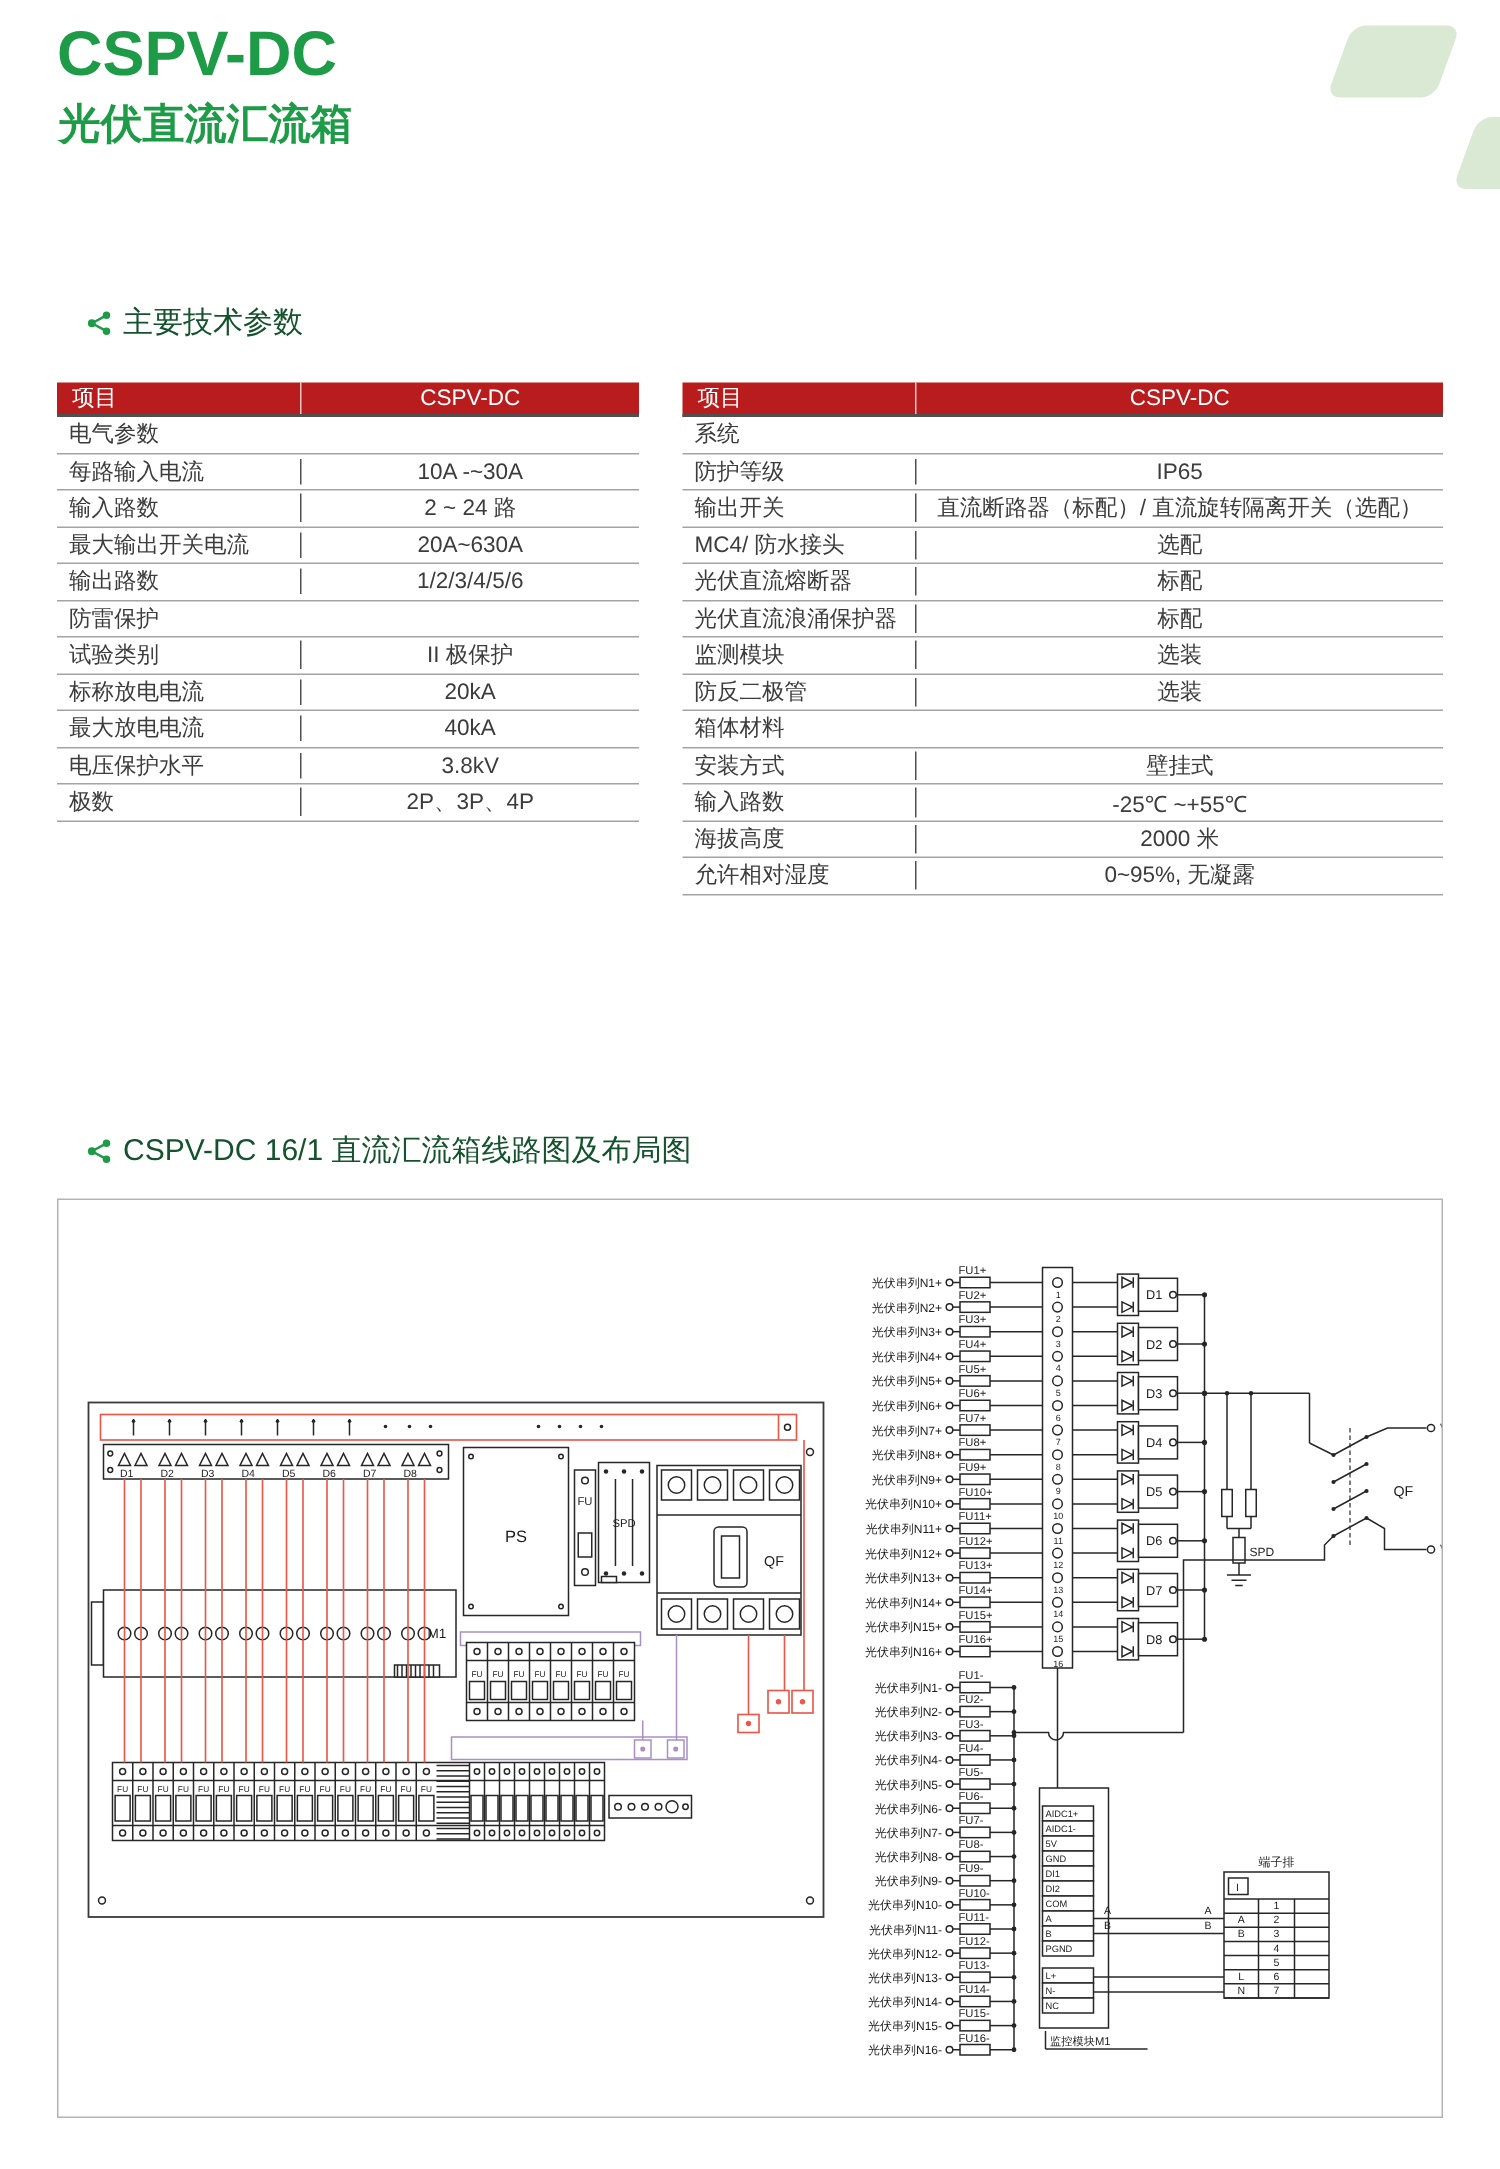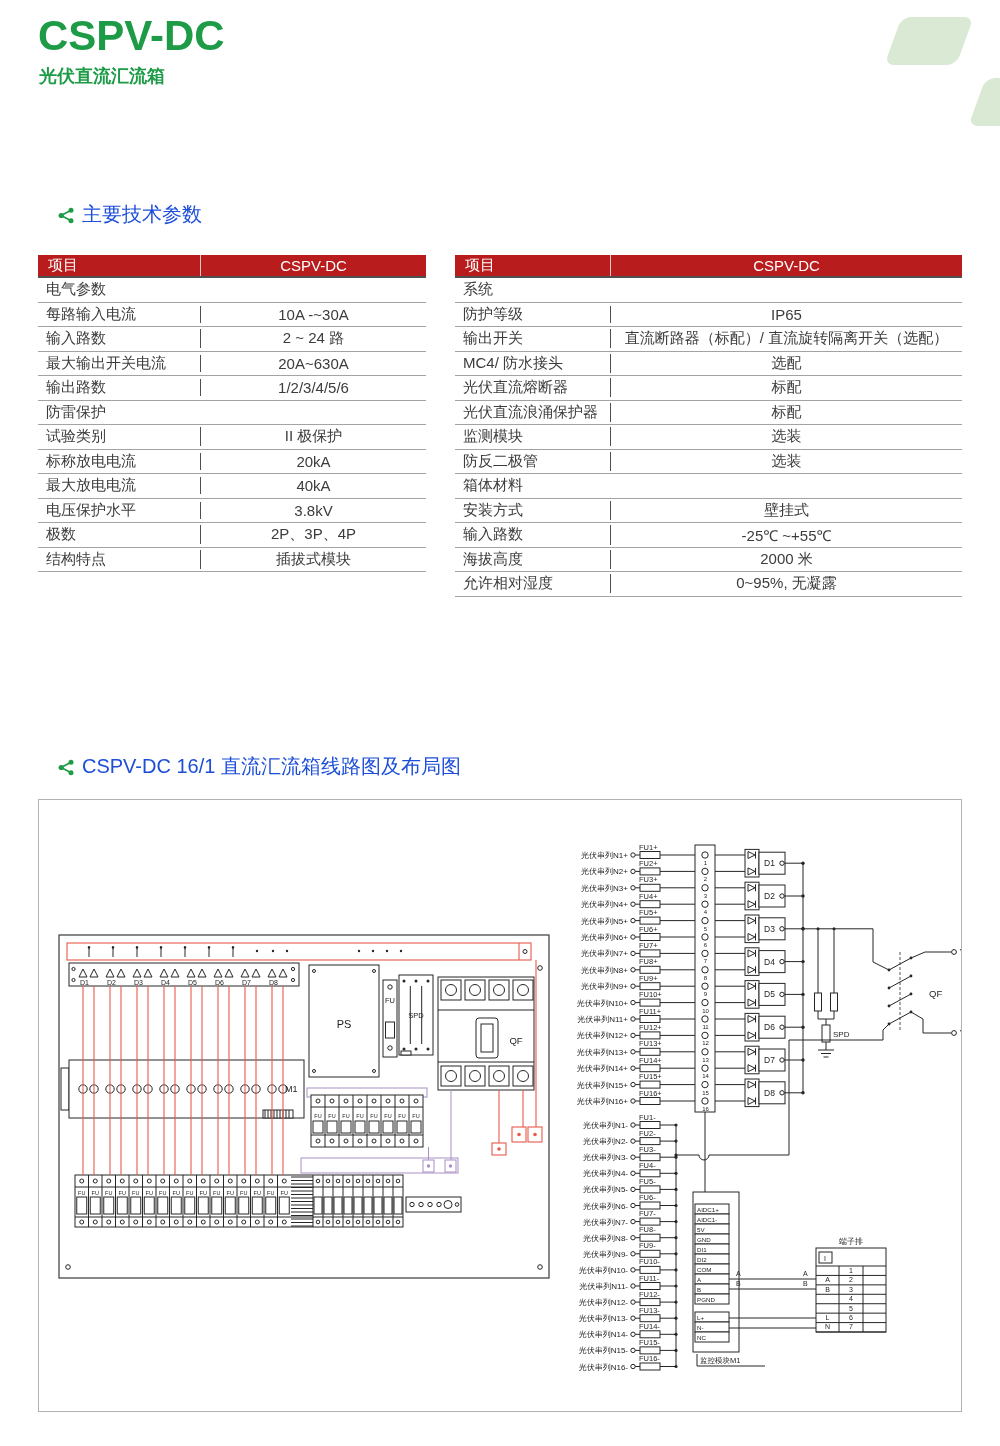--- a/index.html
+++ b/index.html
@@ -3,22 +3,22 @@
 <meta charset="utf-8">
 <style>
 *{margin:0;padding:0;box-sizing:border-box}
 html,body{width:1000px;height:1446px}
 body{background:#fff;font-family:"Liberation Sans",sans-serif;position:relative;overflow:hidden}
 .page{position:absolute;inset:0}
 .deco{position:absolute;background:#d9e9d4;border-radius:9px;transform:skewX(-20deg)}
 .deco1{left:893px;top:17px;width:72px;height:48px}
 .deco2{left:977px;top:78px;width:50px;height:48px}
 h1.title{position:absolute;left:38px;top:12px;font-size:42px;color:#1e9b47;font-weight:bold}
-.subtitle{position:absolute;left:39px;top:64px;font-size:18px;color:#1e9b47;font-weight:bold}
-.sec-heading{position:absolute;left:58px;display:flex;align-items:center;gap:7px;color:#1d4ed8;font-size:20px}
+.subtitle{position:absolute;left:39px;top:64px;font-size:28px;color:#1e9b47;font-weight:bold}
+.sec-heading{position:absolute;left:58px;display:flex;align-items:center;gap:7px;color:#14532d;font-size:20px}
 .sec-heading .share-icon{display:inline-flex;margin-top:2px}
 .heading-params{top:201px}
 .heading-diagram{top:753px}
 .spec-table{position:absolute;top:255px}
 .spec-table .thead{display:flex;height:23px;background:#b91c1c;color:#fff;font-size:15px;align-items:stretch;border-bottom:2px solid #4f4f4f}
 .spec-table .th-item{width:var(--lw);padding-left:10px;display:flex;align-items:center}
 .spec-table .th-value{flex:1;border-left:1px solid rgba(255,255,255,.75);display:flex;align-items:center;justify-content:center}
 .trow{display:flex;height:24.5px;align-items:center;border-bottom:1px solid #a3a3a3;font-size:15px;color:#3c3c3c}
 .trow .tlabel{width:var(--lw);padding-left:8px;display:flex;align-items:center;white-space:nowrap}
 .trow .tvalue{flex:1;border-left:1px solid #4f4f4f;display:flex;align-items:center;justify-content:center;text-align:center;white-space:nowrap;overflow:hidden}
@@ -104,24 +104,20 @@
           <div class="tlabel">最大放电电流</div>
           <div class="tvalue">40kA</div>
         </div>
         <div class="trow">
           <div class="tlabel">电压保护水平</div>
           <div class="tvalue">3.8kV</div>
         </div>
         <div class="trow">
           <div class="tlabel">极数</div>
           <div class="tvalue">2P、3P、4P</div>
-        </div>
-        <div class="trow">
-          <div class="tlabel">结构特点</div>
-          <div class="tvalue">插拔式模块</div>
         </div>
       </div>
   </div>
 
   <div class="spec-table" id="table-right">
     <div class="thead">
       <div class="th-item">项目</div>
       <div class="th-value">CSPV-DC</div>
     </div>
     <div class="tbody">

